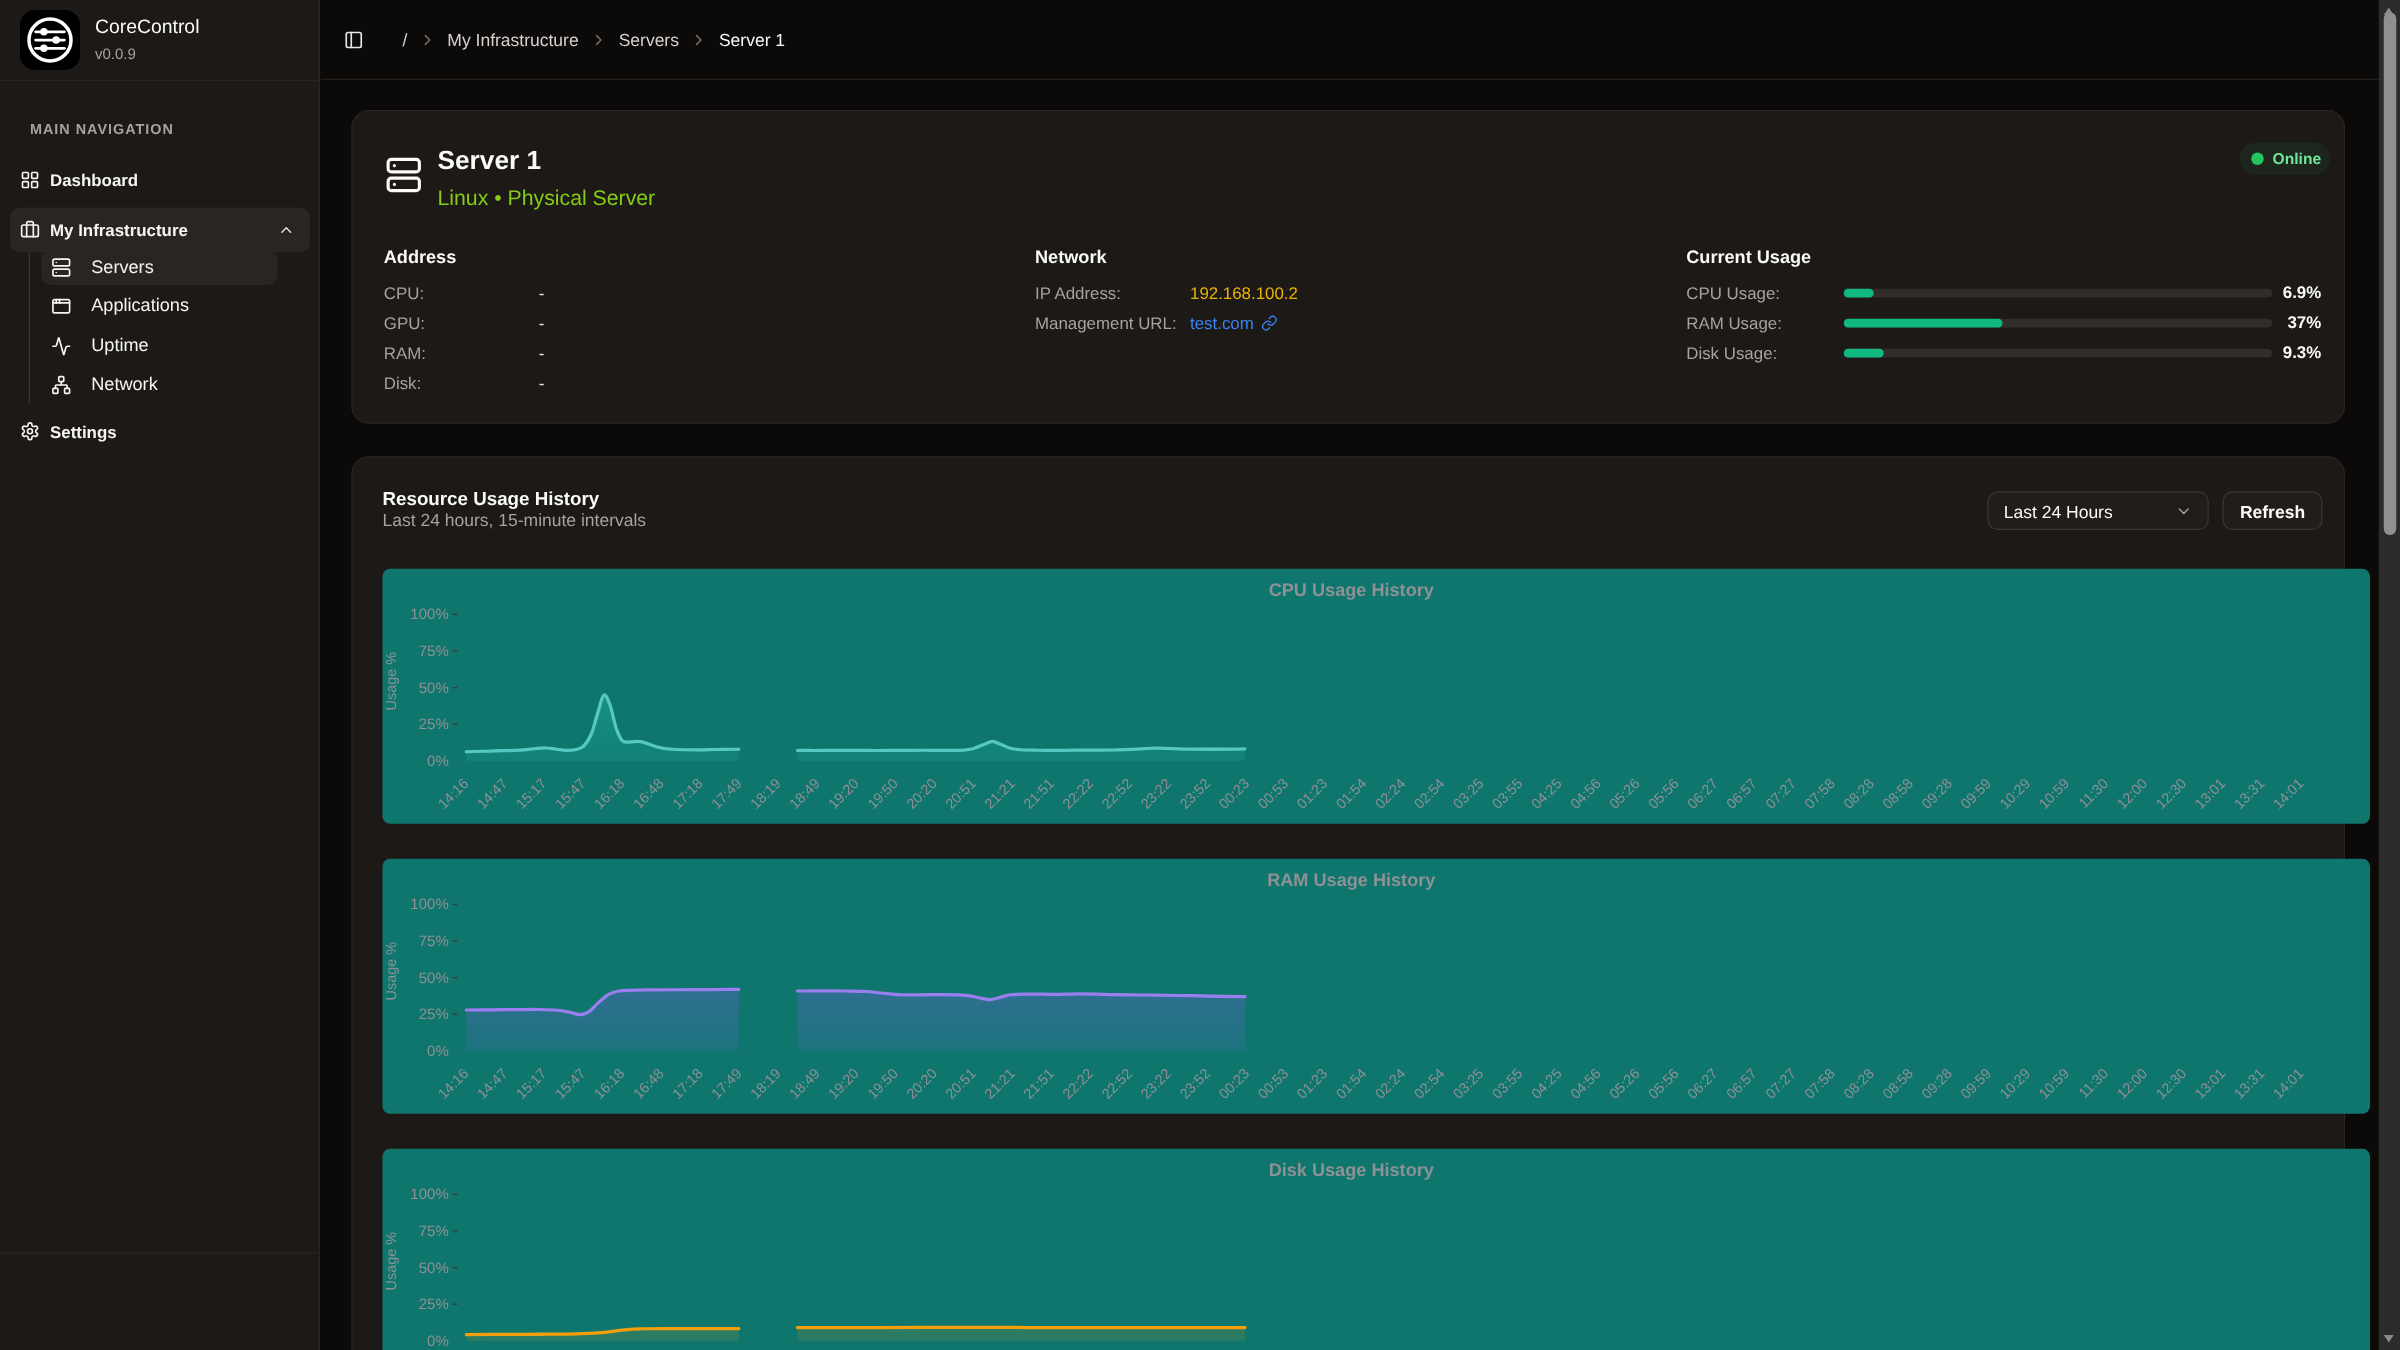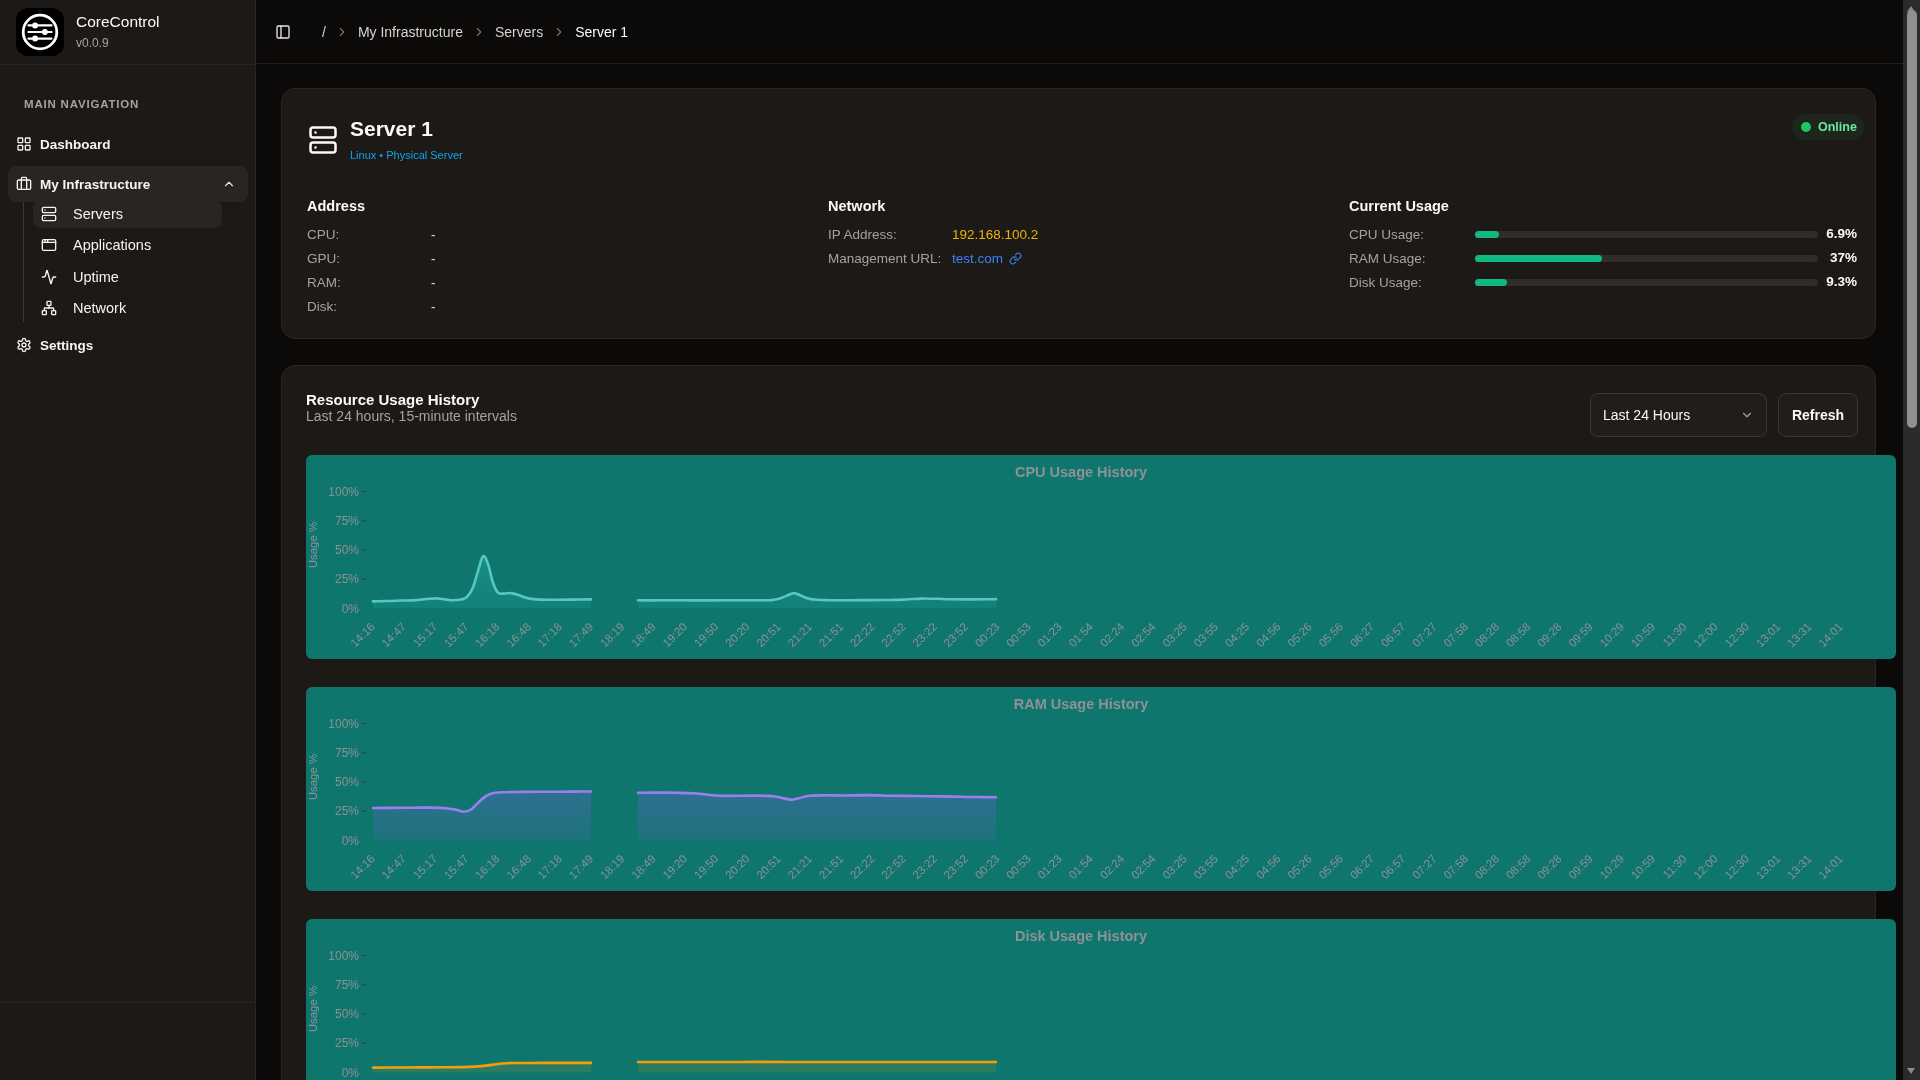--- a/index.html
+++ b/index.html
@@ -51,21 +51,21 @@
 
 #badge{position:absolute;left:1510px;top:25px;width:72px;height:26px;border-radius:13px;
 background:rgba(34,197,94,.075);display:flex;align-items:center;padding-left:9px}
 #badge .dot{width:10px;height:10px;border-radius:50%;background:#22c55e;margin-right:7px}
 #badge span{font-size:12.5px;font-weight:600;color:#6ee79b}
 
 .track{position:absolute;width:343px;height:7px;border-radius:4px;background:#312d2a}
 .fill{height:7px;border-radius:4px;background:#10b981}
 .pct{position:absolute;width:60px;text-align:right;font-size:13.5px;font-weight:600;color:#fafaf9}
 
-.btn{position:absolute;top:27px;height:44px;border:1px solid #3b3632;border-radius:8px;
+.btn{position:absolute;top:27px;height:31px;border:1px solid #3b3632;border-radius:8px;
 background:#211d1a;display:flex;align-items:center}
 
 .panel{position:absolute;left:24px;width:1590px;height:204px;background:#0f766e;border-radius:6px}
 
 #sb-track{position:absolute;left:1903px;top:0;width:17px;height:1080px;background:#2b2b2b}
 #sb-thumb{position:absolute;left:1906.5px;top:10px;width:10px;height:418px;border-radius:5px;background:#909090}
 .sb-arr{position:absolute;left:1907px;width:0;height:0;border-left:4.5px solid transparent;border-right:4.5px solid transparent}
 </style></head>
 <body>
 
@@ -178,21 +178,21 @@
 <div class="card" id="card1">
   <div class="abs" style="left:26px;top:36px">
       <svg width="30" height="30" viewBox="0 0 24 24" fill="none" stroke="#fafaf9" stroke-width="2" stroke-linecap="round" stroke-linejoin="round">
         <rect width="20" height="8" x="2" y="2" rx="2" ry="2"></rect>
         <rect width="20" height="8" x="2" y="14" rx="2" ry="2"></rect>
         <line x1="6" x2="6.01" y1="6" y2="6"></line>
         <line x1="6" x2="6.01" y1="18" y2="18"></line>
       </svg>
     </div>
   <div class="abs" style="left:68px;top:28px;font-size:21px;font-weight:bold;color:#fafaf9">Server 1</div>
-  <div class="abs" style="left:68px;top:60px;font-size:11px;color:#0ea5e9">Linux • Physical Server</div>
+  <div class="abs" style="left:68px;top:60px;font-size:17px;color:#84cc16">Linux • Physical Server</div>
   <div id="badge">
       <span class="dot"></span>
       <span>Online</span>
     </div>
 
   <div class="abs h16" style="left:25px;top:109px">Address</div>
   <div class="row" style="left:25px;top:135px;width:260px">
       <span class="lab">CPU:</span>
     </div>
   <div class="row" style="left:149px;top:135px;width:120px">

